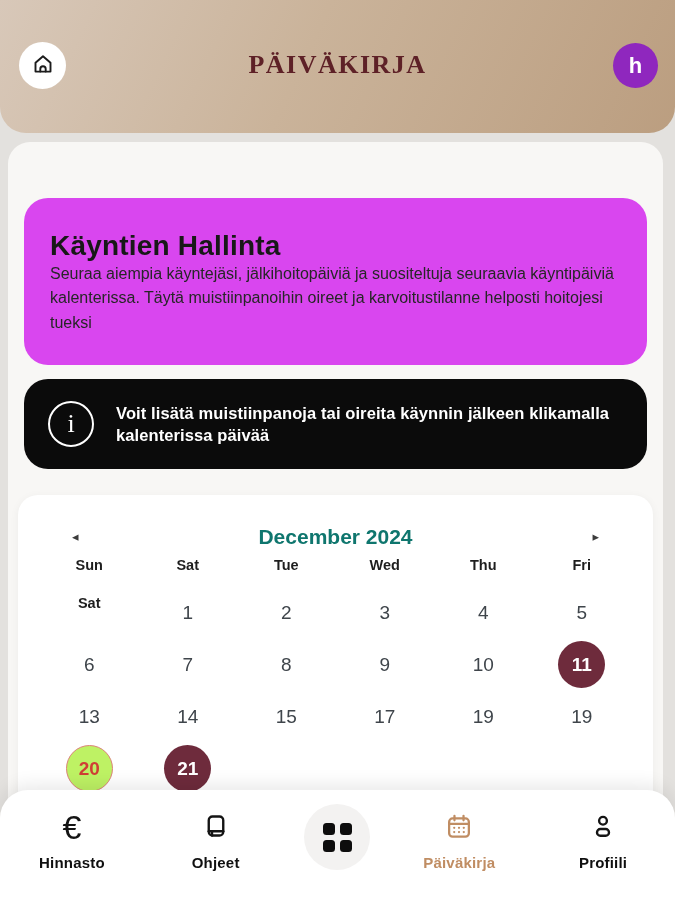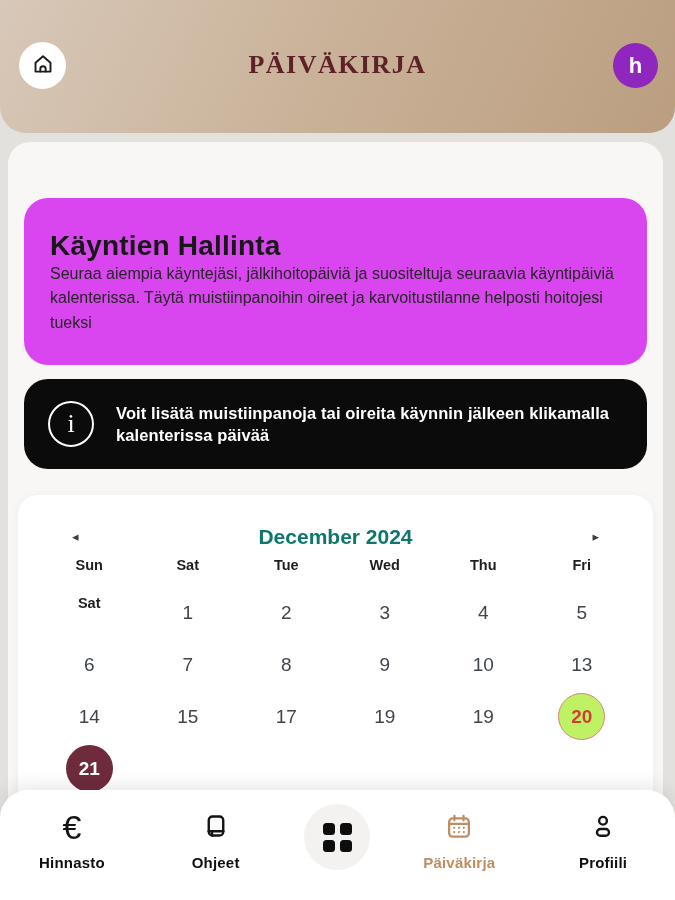--- a/index.html
+++ b/index.html
@@ -233,20 +233,23 @@
           <button class="day-pill">7</button>
         </div>
         <div class="cal-cell">
           <button class="day-pill">8</button>
         </div>
         <div class="cal-cell">
           <button class="day-pill">9</button>
         </div>
         <div class="cal-cell">
           <button class="day-pill">10</button>
+        </div>
+        <div class="cal-cell">
+          <button class="day-pill filled-dark">11</button>
         </div>
         <div class="cal-cell">
           <button class="day-pill">13</button>
         </div>
         <div class="cal-cell">
           <button class="day-pill">14</button>
         </div>
         <div class="cal-cell">
           <button class="day-pill">15</button>
         </div>

